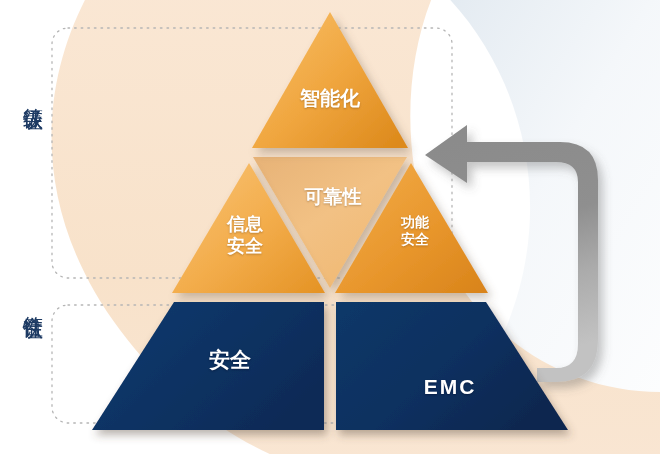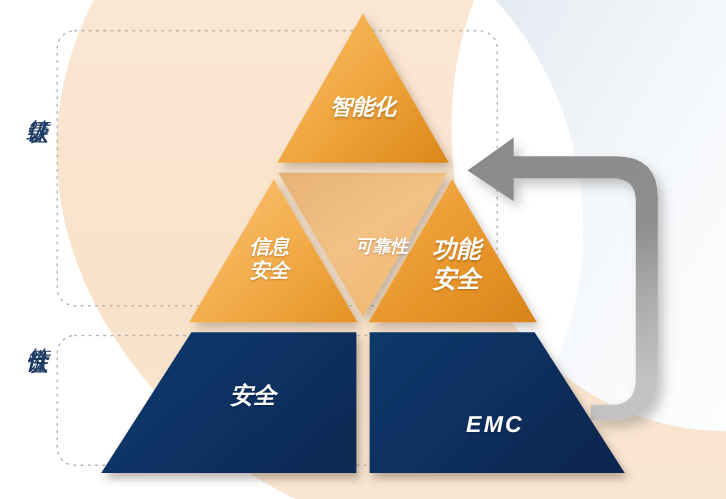--- a/index.html
+++ b/index.html
@@ -12,21 +12,20 @@
     height: 454px;
     overflow: hidden;
     font-family: "Liberation Sans", "DejaVu Sans", sans-serif;
     position: relative;
   }
   #stage {
     position: relative;
     width: 660px;
     height: 454px;
     background: #ffffff;
-    font-style: italic;
   }
   #stage svg.layer {
     position: absolute;
     left: 0;
     top: 0;
     width: 660px;
     height: 454px;
   }
   .vlabel {
     position: absolute;
@@ -49,23 +48,23 @@
     color: #ffffff;
     font-family: "Liberation Sans", "DejaVu Sans", sans-serif;
     font-weight: 700;
     text-align: center;
     white-space: pre-line;
     user-select: none;
     text-shadow: 0 1px 2px rgba(60,30,0,0.30);
     line-height: 1.22;
   }
   #txt-top      { left: 255px; top: 86px;  width: 150px; font-size: 20px; }
-  #txt-mid      { left: 282px; top: 185px; width: 130px; font-size: 16px; margin-top: 30px; }
+  #txt-mid      { left: 268px; top: 185px; width: 130px; font-size: 19px; }
   #txt-left     { left: 190px; top: 214px; width: 110px; font-size: 18px; text-align: center; }
-  #txt-right    { left: 360px; top: 214px; width: 110px; font-size: 22px; }
+  #txt-right    { left: 360px; top: 214px; width: 110px; font-size: 14px; }
   #txt-bl       { left: 150px; top: 347px; width: 160px; font-size: 21px;
                   text-shadow: 0 1px 2px rgba(0,10,40,0.45); }
   #txt-br       { left: 370px; top: 347px; width: 160px; font-size: 21px;
                   letter-spacing: 2px; text-shadow: 0 1px 2px rgba(0,10,40,0.45); margin-top: 27px; }
 </style>
 </head>
 <body>
 
 <div id="stage">
 

